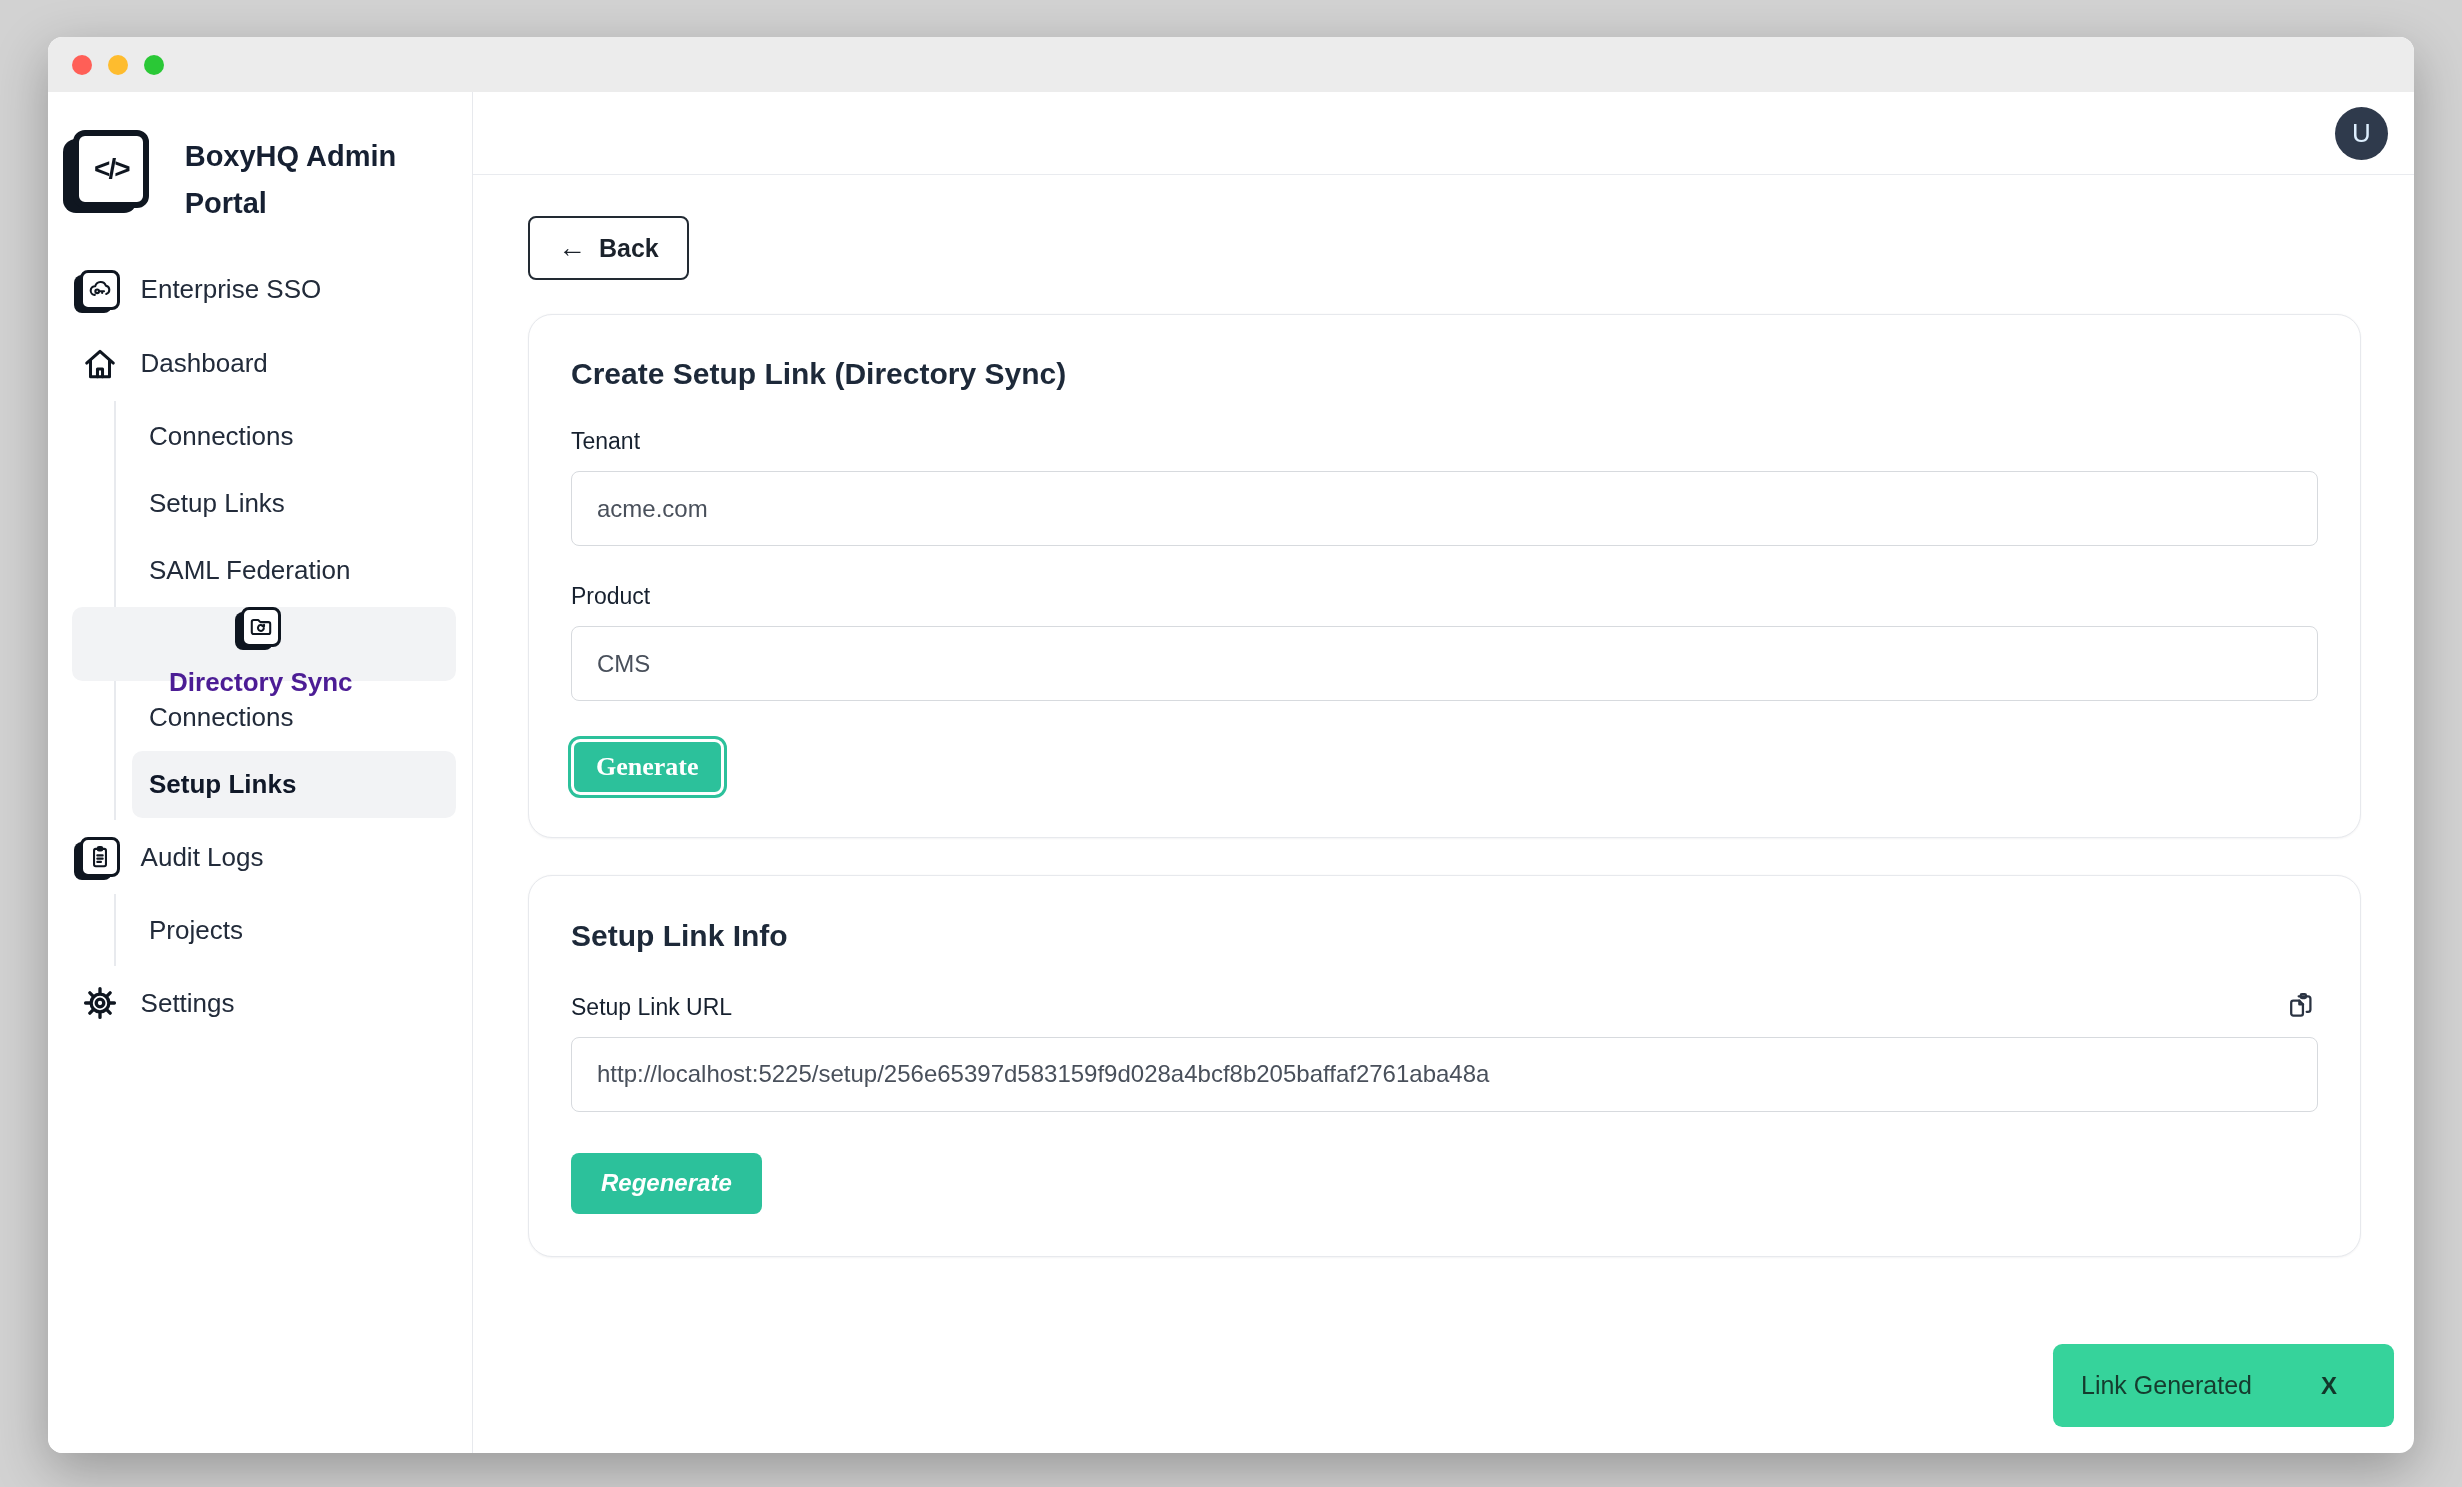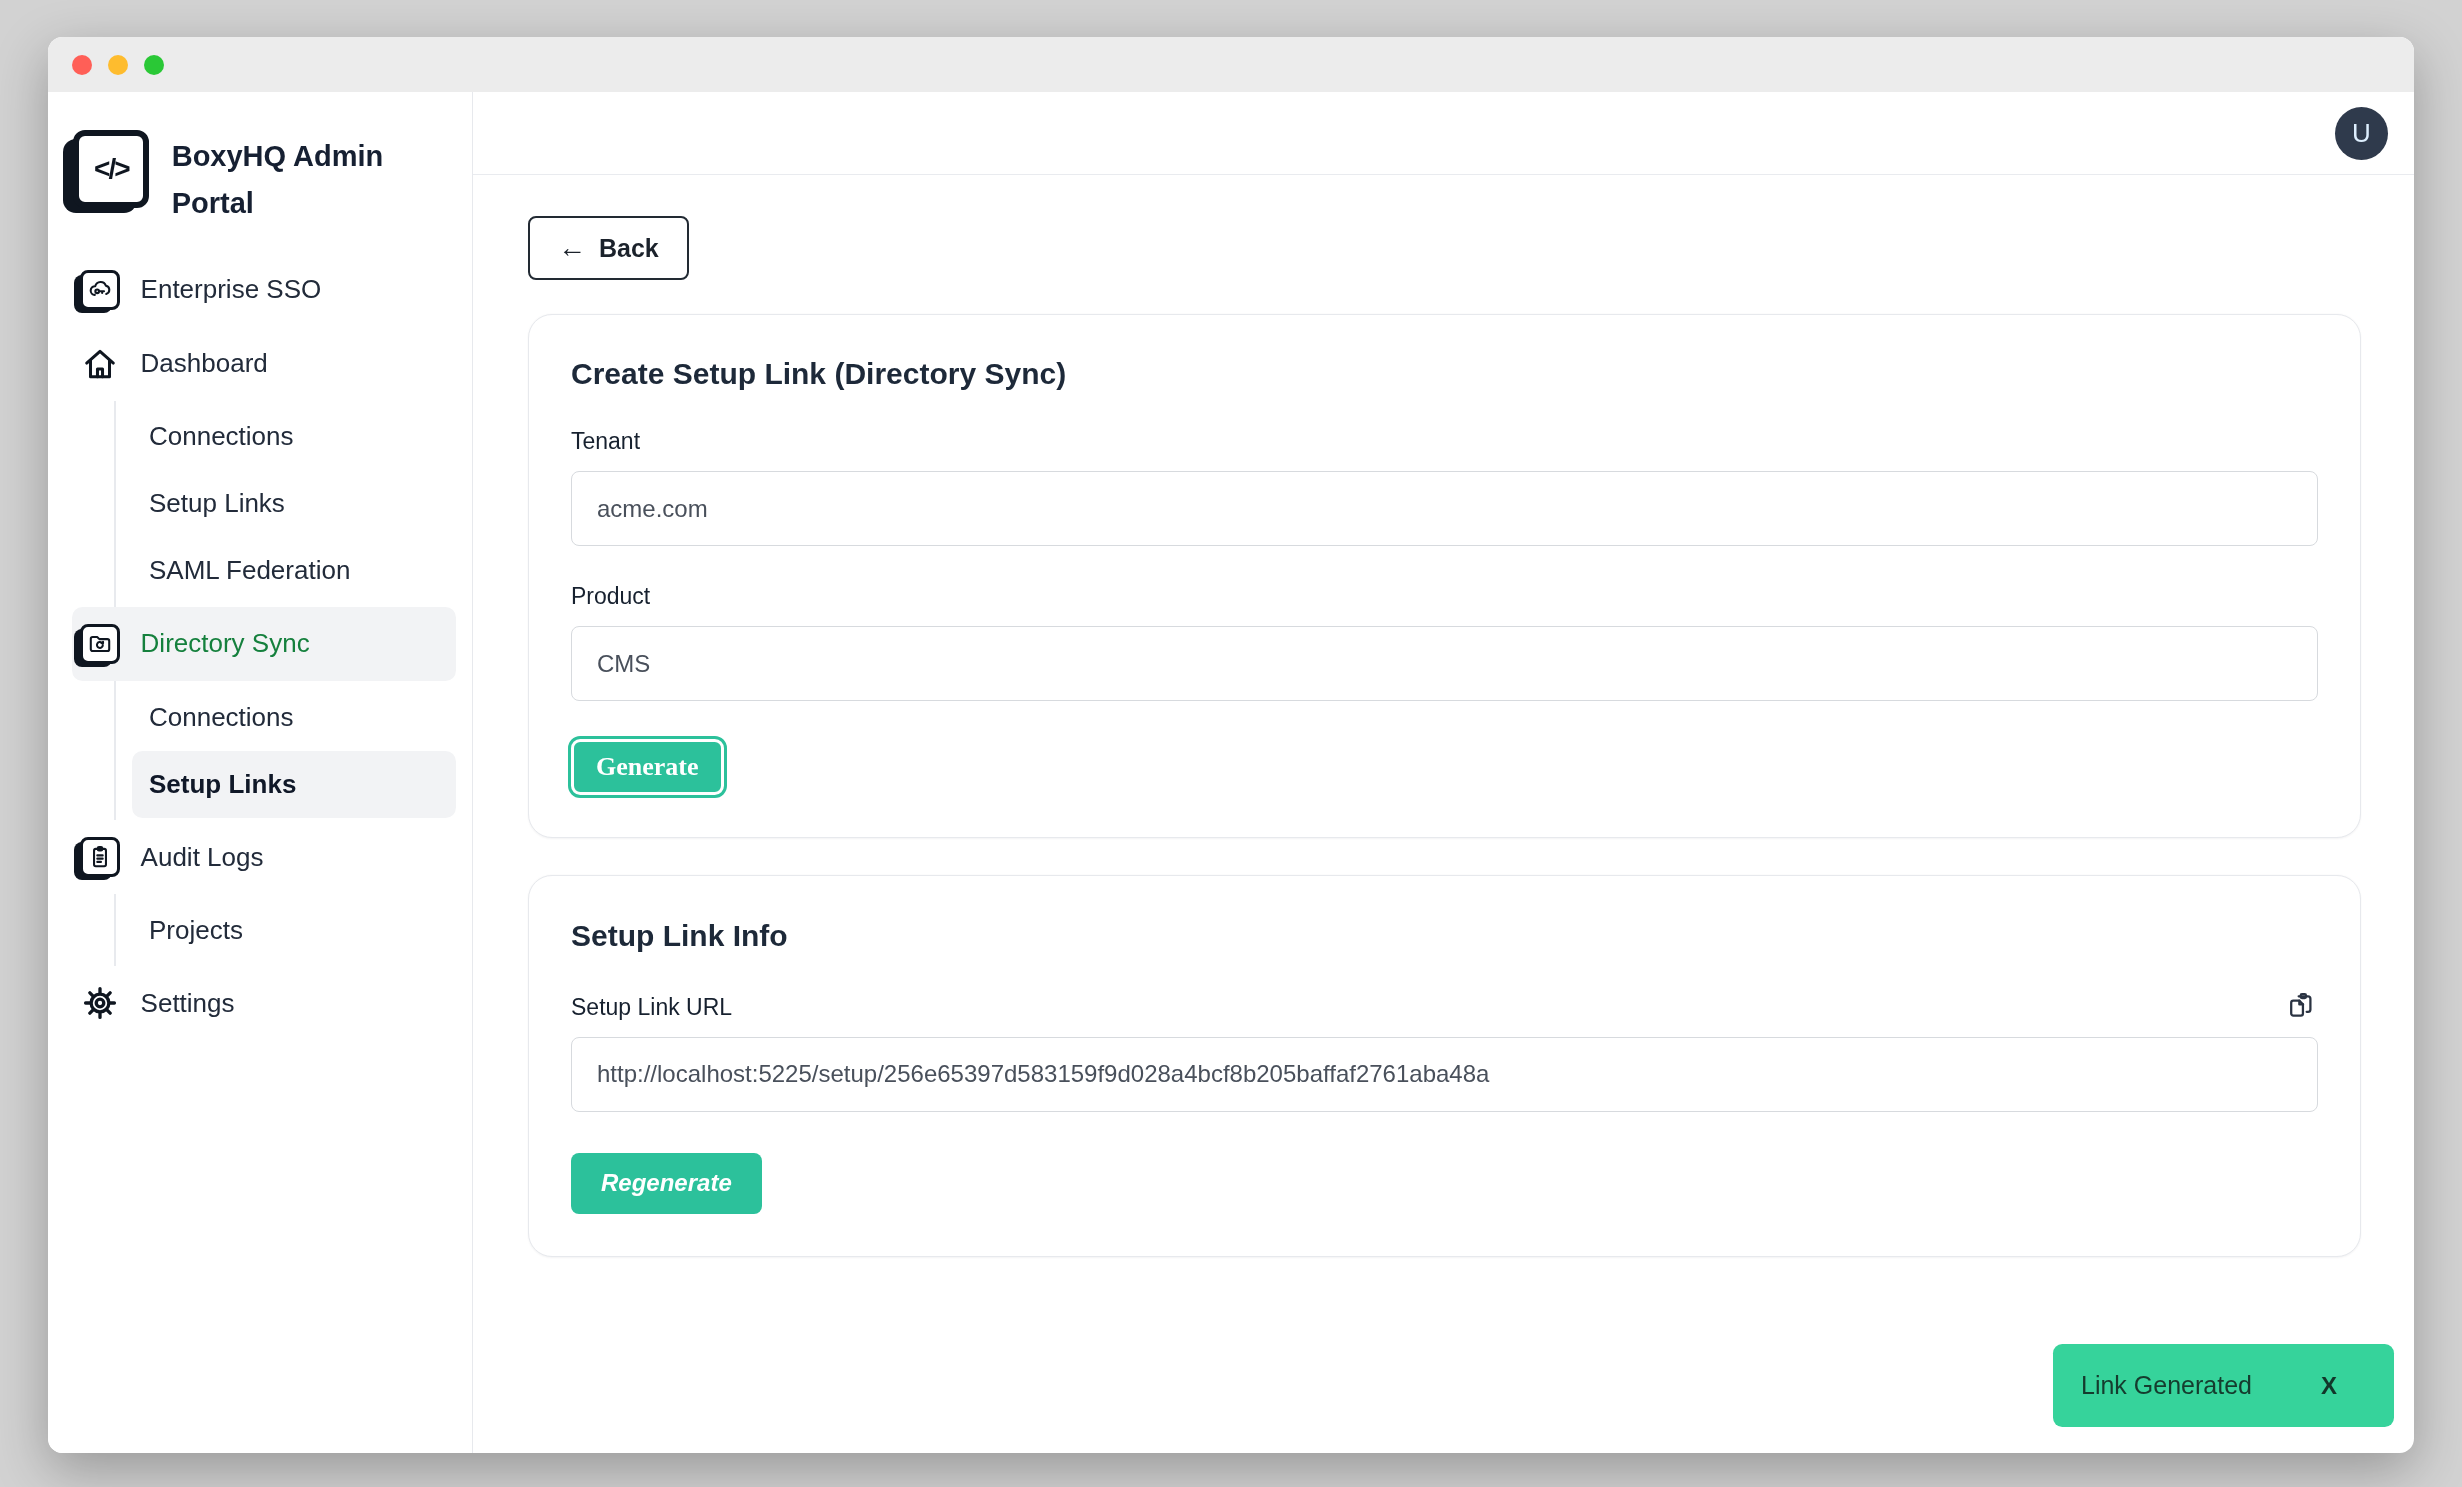--- a/index.html
+++ b/index.html
@@ -27,21 +27,21 @@
 
   .app { flex:1; display:flex; min-height:0; }
 
   
   .sidebar {
     flex:none; width:425px; border-right:1.3px solid #e7e9ed;
     padding:29px 16px 0 24px; background:#fff;
   }
   .brand { display:flex; align-items:flex-start; gap:22.4px; padding:9.2px 0 26px 1.3px; cursor:pointer; }
   .brand-title {
-    font-size:29px; font-weight:700; color:#162032; line-height:1.62; margin-top:2.6px;
+    font-size:29px; font-weight:700; color:#162032; line-height:1.62; margin-top:2.6px;margin-left:13px;
   }
   
   .keycap { position:relative; flex:none; }
   .keycap .cap-shadow { position:absolute; background:#0f1620; }
   .keycap .cap-face {
     position:absolute; inset:0; background:#fff; border:solid #0f1620;
     display:flex; align-items:center; justify-content:center;
   }
   .keycap-lg { width:76px; height:78px; }
   .keycap-lg .cap-shadow { left:-10.5px; top:9.2px; width:74px; height:74px; border-radius:13px; }
@@ -49,21 +49,21 @@
   .keycap-sm { width:40px; height:40px; }
   .keycap-sm .cap-shadow { left:-6px; top:5.3px; width:38px; height:38px; border-radius:8px; }
   .keycap-sm .cap-face { border-width:3.3px; border-radius:8px; }
 
   .nav { display:flex; flex-direction:column; }
   .nav-item {
     display:flex; align-items:center; gap:20px; height:74px;
     padding:0 13px 0 6.6px; border-radius:10.5px;
     font-size:26px; color:#222b3a; cursor:pointer;
   }
-  .nav-item.active { background:#f2f3f5; font-weight:400; color:#15803d; }
+  .nav-item.active { background:#f2f3f5; font-weight:700; color:#4c1d95;flex-direction:column; }
   .nav-icon { flex:none; width:42px; display:flex; justify-content:center; }
   .nav-group { margin-left:42px; border-left:2.6px solid #e8eaee; padding:2.6px 0; }
   .sub-item {
     display:flex; align-items:center; height:67px; margin-left:16px;
     padding-left:17px; border-radius:10.5px; font-size:26px; color:#222b3a; cursor:pointer;
   }
   .sub-item.active { background:#f2f3f5; font-weight:700; color:#101828; }
 
   
   .content { flex:1; display:flex; flex-direction:column; min-width:0; position:relative; }

